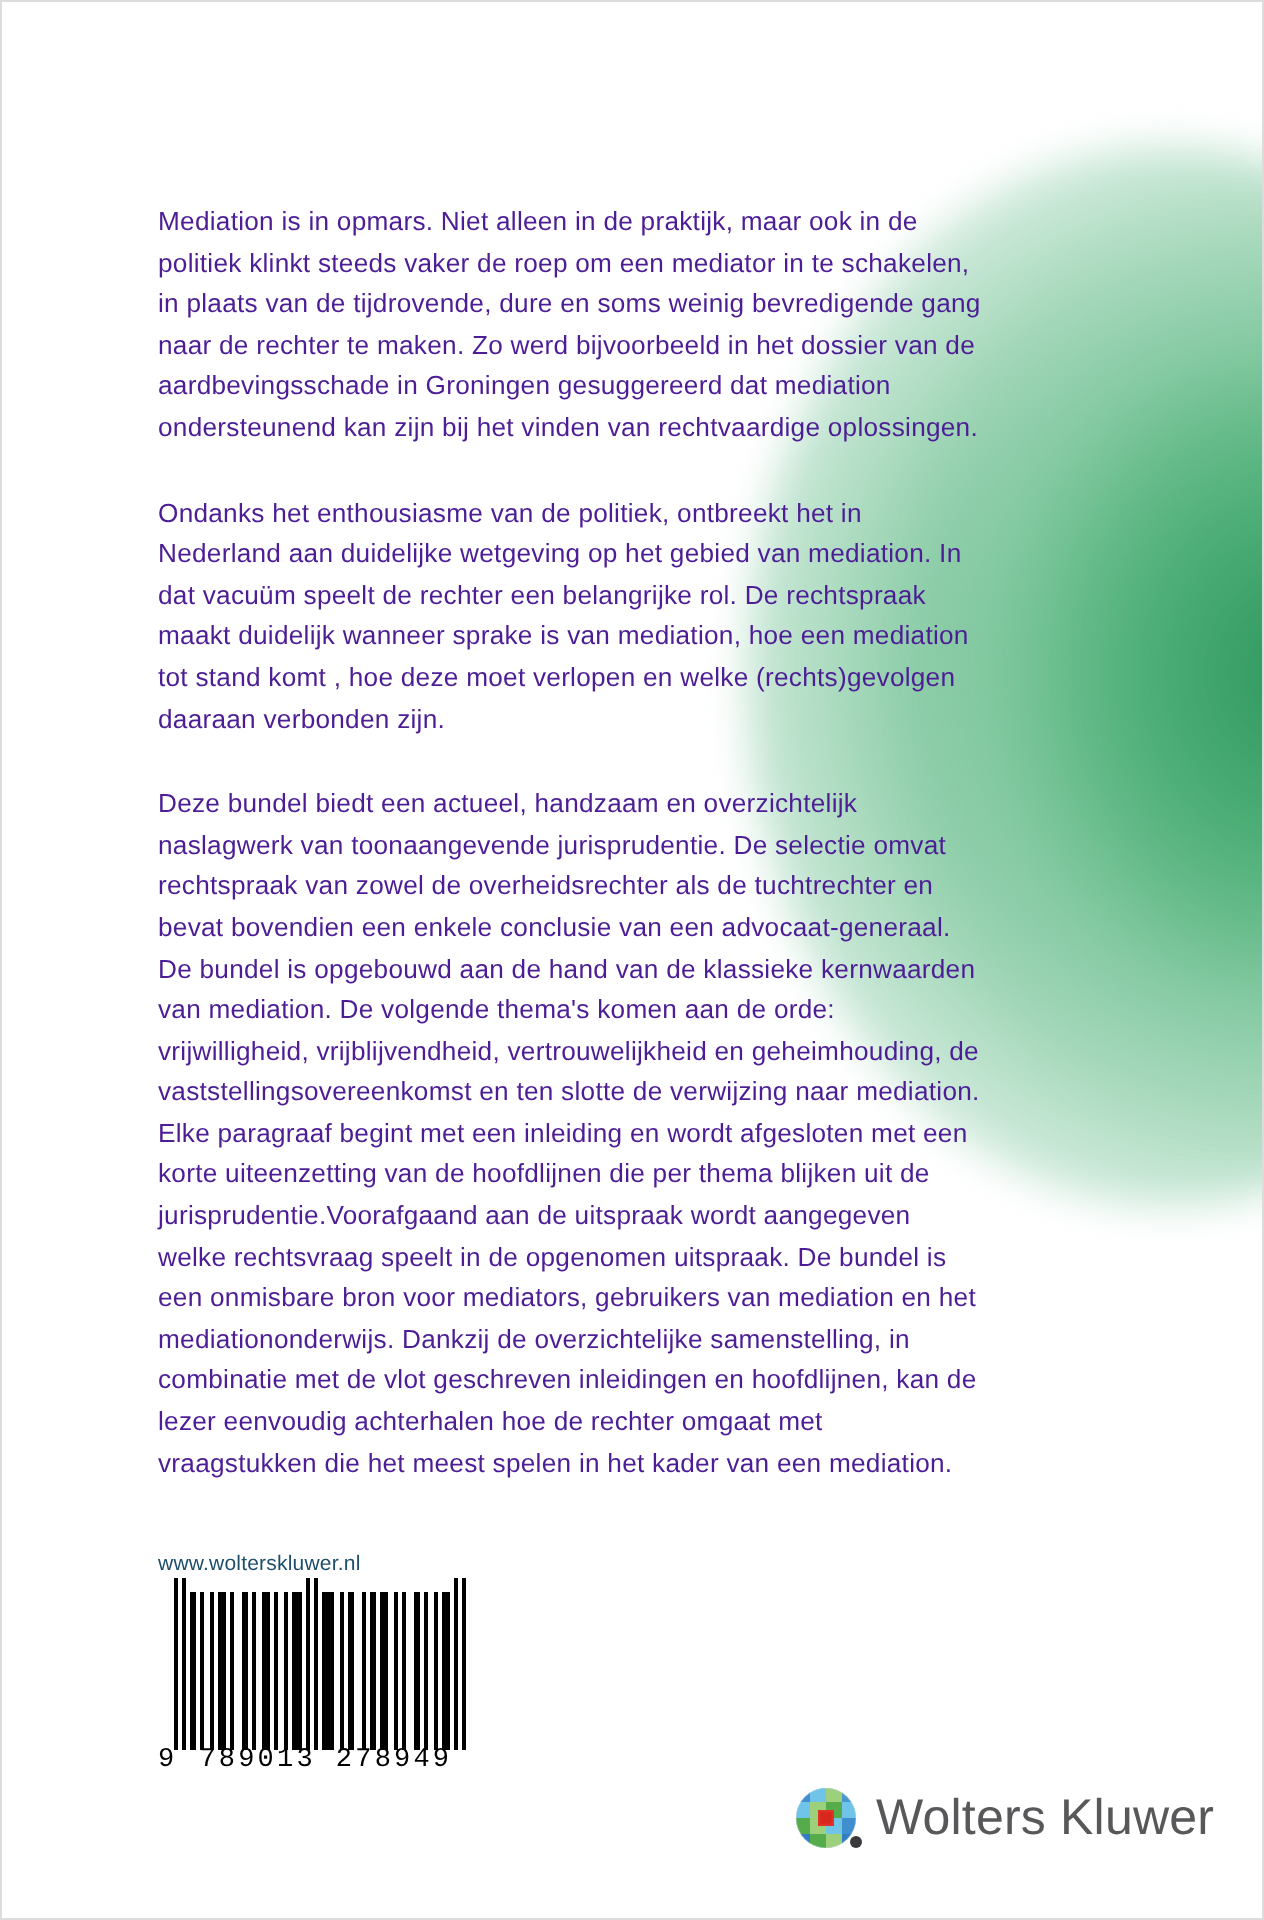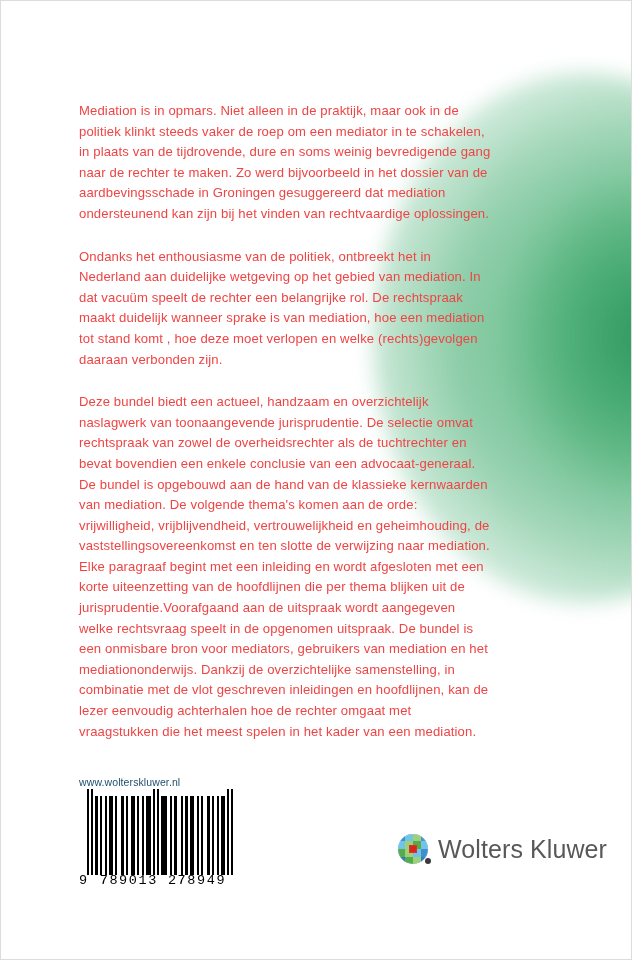--- a/index.html
+++ b/index.html
@@ -61,21 +61,21 @@
   .content {
     position: absolute;
     left: 78px;
     top: 100px;
     width: 412px;
     z-index: 3;
   }
 
   .body-copy p {
     margin: 0 0 22px 0;
-    color: #ef4444;
+    color: #4c1d95;
     font-size: 13.1px;
     line-height: 20.6px;
     letter-spacing: 0.01em;
     font-weight: 400;
   }
   .body-copy p:last-child { margin-bottom: 16px; }
 
   
   .footer {
     position: absolute;
@@ -123,21 +123,21 @@
     margin-top: -2px;
     height: 16px;
   }
   .barcode-digits .lead { margin-right: 11px; }
   .barcode-digits .grp1 { margin-right: 10px; }
 
   
   .logo {
     position: absolute;
     left: 396px;
-    top: 832px;
+    top: 892px;
     display: flex;
     align-items: center;
     z-index: 4;
   }
   .logo-mark {
     position: relative;
     width: 32px;
     height: 32px;
     flex: 0 0 32px;
   }

